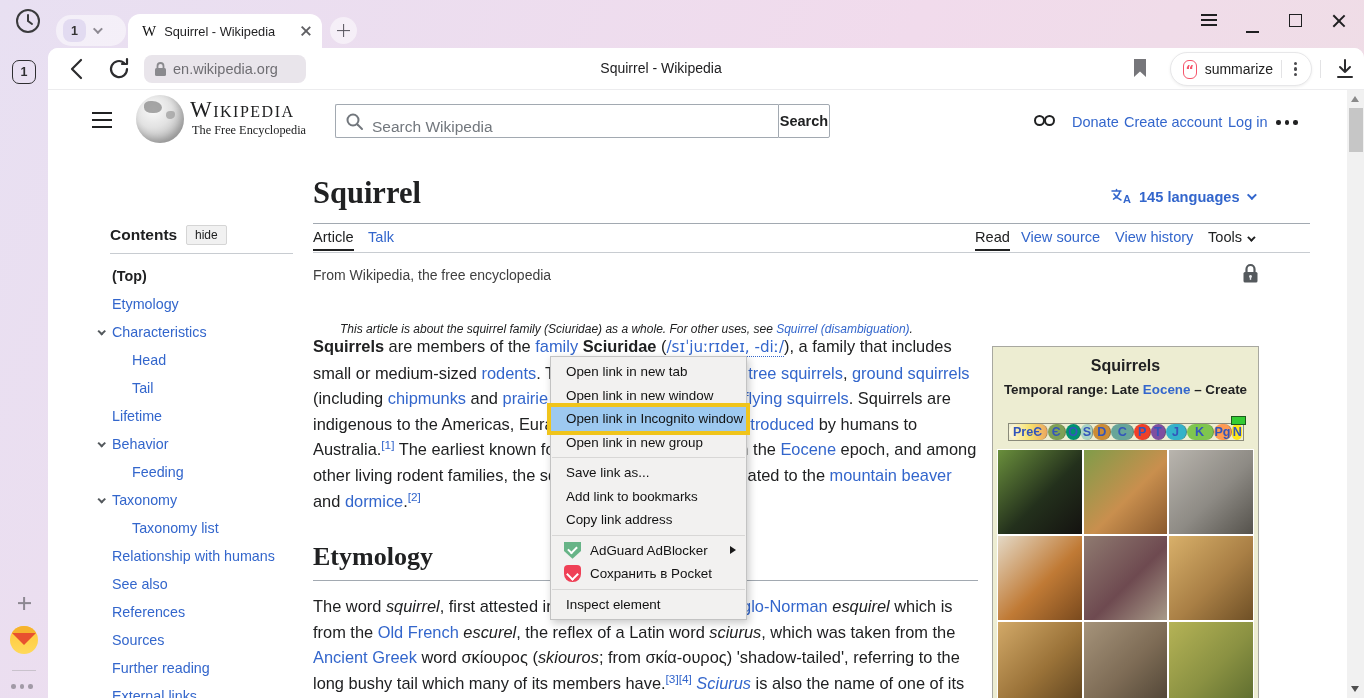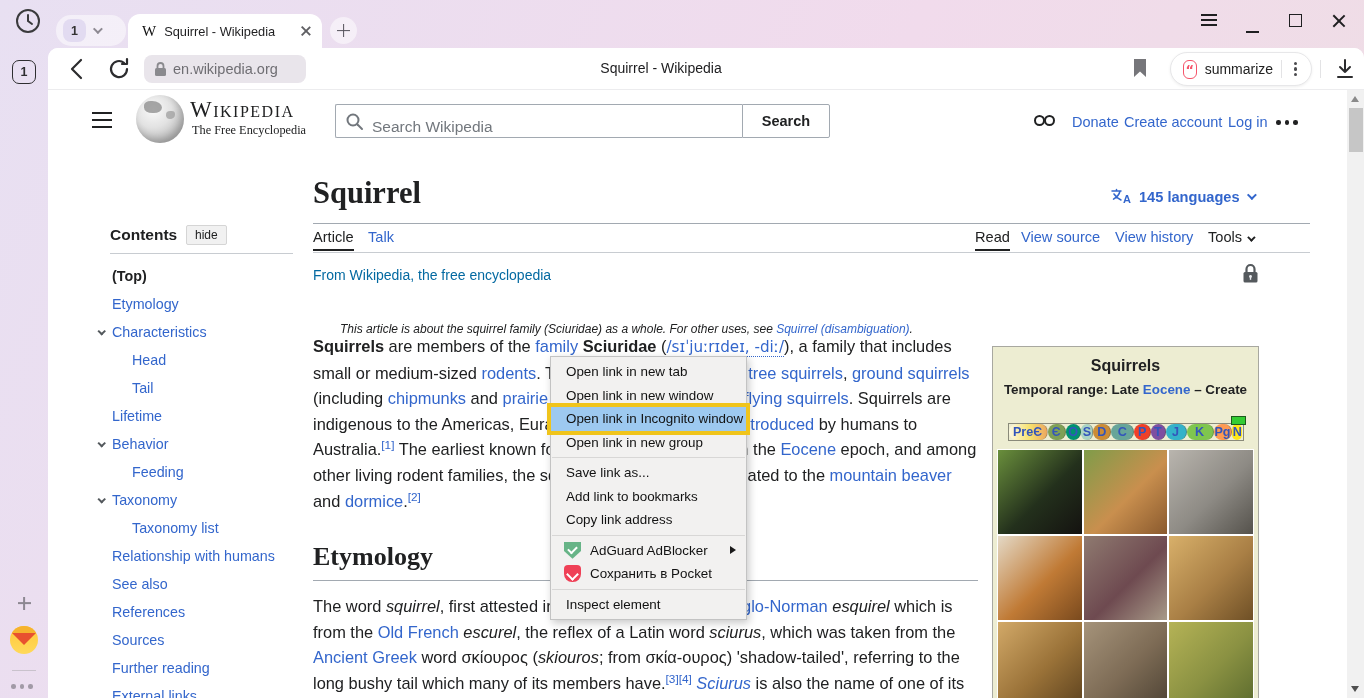--- a/index.html
+++ b/index.html
@@ -69,21 +69,21 @@
     background:radial-gradient(circle at 36% 30%, #FAFAFA 0%, #E2E2E2 40%, #B9B9B9 75%, #9D9D9D 100%);
     box-shadow:inset -3px -4px 7px rgba(0,0,0,.18); }
   .globe::before { content:""; position:absolute; left:8px; top:6px; width:18px; height:12px; background:#8A8A8A; border-radius:40% 60% 50% 50%; opacity:.75; }
   .globe::after { content:""; position:absolute; right:9px; top:16px; width:9px; height:8px; background:#9A9A9A; border-radius:50% 40% 60% 50%; opacity:.7; }
   .wordmark { position:absolute; left:142px; top:7px; font-family:"Liberation Serif",serif; font-size:23px; letter-spacing:1.5px; color:#202122; font-variant:small-caps; }
   .tagline { position:absolute; left:144px; top:33px; font-family:"Liberation Serif",serif; font-size:12.3px; color:#202122; }
   .searchbox { position:absolute; left:287px; top:14px; width:495px; height:34px; display:flex; }
   .searchbox input { flex:1; border:1px solid #A2A9B1; border-right:none; border-radius:2px 0 0 2px; padding:12px 8px 0 36px; font-size:15.5px; font-family:"Liberation Sans",sans-serif; color:#c2410c; outline:none; }
   .searchbox input::placeholder { color:#72777D; }
   .search-mag { position:absolute; left:10px; top:8px; }
-  .search-btn { width:88px; border:1px solid #A2A9B1; background:#fff; border-radius:0 2px 2px 0; font-size:14.5px; font-weight:bold; color:#202122; font-family:"Liberation Sans",sans-serif; }
+  .search-btn { width:52px; border:1px solid #A2A9B1; background:#fff; border-radius:0 2px 2px 0; font-size:14.5px; font-weight:bold; color:#202122; font-family:"Liberation Sans",sans-serif; }
   .inf-icon { position:absolute; left:986px; top:25px; display:flex; }
   .inf-icon i { width:11px; height:11px; border:2.6px solid #202122; border-radius:50%; display:block; }
   .inf-icon i+i { margin-left:-1px; }
   .hdr-link { position:absolute; top:24px; font-size:14.5px; color:#3366CC; white-space:nowrap; }
   .hdr-dots { position:absolute; left:1228px; top:30px; }
   .hdr-dots span { background:#202122; }
   
   .toc-title { position:absolute; left:62px; top:136px; font-size:15.5px; font-weight:bold; }
   .hide-chip { position:absolute; left:138px; top:135px; padding:2px 8px; background:#F1F1F1; border:1px solid #D5D5D5; border-radius:2px; font-size:12px; color:#202122; }
   .toc-rule { position:absolute; left:62px; top:163px; width:183px; height:1px; background:#C8CCD1; }
@@ -98,21 +98,21 @@
   .a-title { position:absolute; left:265px; top:86px; font-family:"Liberation Serif",serif; font-size:30.5px; color:#202122; }
   .langs { position:absolute; left:1060px; top:98px; display:flex; align-items:center; gap:7px; color:#3366CC; font-size:14.6px; font-weight:bold; }
   .langs .chev { border-color:#3366CC; }
   .title-rule { position:absolute; left:265px; top:133px; width:997px; height:1px; background:#A2A9B1; }
   .tabs-rule { position:absolute; left:265px; top:162px; width:997px; height:1px; background:#C8CCD1; }
   .vtab { position:absolute; top:139px; font-size:14.6px; color:#3366CC; }
   .vtab.active { color:#202122; }
   .vtab.active::after { content:""; position:absolute; left:0; right:0; bottom:-6px; height:2px; background:#202122; }
   .tools-chev { display:inline-block; margin-left:5px; }
   .tools-chev .chev{ border-color:#202122; width:6px; height:6px;}
-  .subtitle { position:absolute; left:265px; top:177px; font-size:14px; color:#0369a1; }
+  .subtitle { position:absolute; left:265px; top:177px; font-size:14px; color:#404040; }
   .prot-lock { position:absolute; left:1194px; top:173px; }
   .hatnote { position:absolute; left:292px; top:232px; width:800px; font-style:italic; font-size:12px; color:#202122; }
   .lead { position:absolute; left:265px; top:244px; width:670px; line-height:25.6px; }
   .ety-head { position:absolute; left:265px; top:452px; width:665px; font-family:"Liberation Serif",serif; font-size:26px; color:#202122; border-bottom:1px solid #A2A9B1; padding-bottom:8px; }
   .ety-para { position:absolute; left:265px; top:504px; width:670px; line-height:25.6px; }
   .seg-b{font-weight:bold;} .seg-i{font-style:italic;}
   .seg-a{color:#3366CC;} .seg-ai{color:#3366CC;font-style:italic;}
   .seg-sup{color:#3366CC;font-size:11.8px;vertical-align:super;line-height:0;}
   .seg-ipa{color:#3366CC;border-bottom:1px dotted #3366CC;font-family:"DejaVu Sans",sans-serif;font-size:15.2px;}
   

